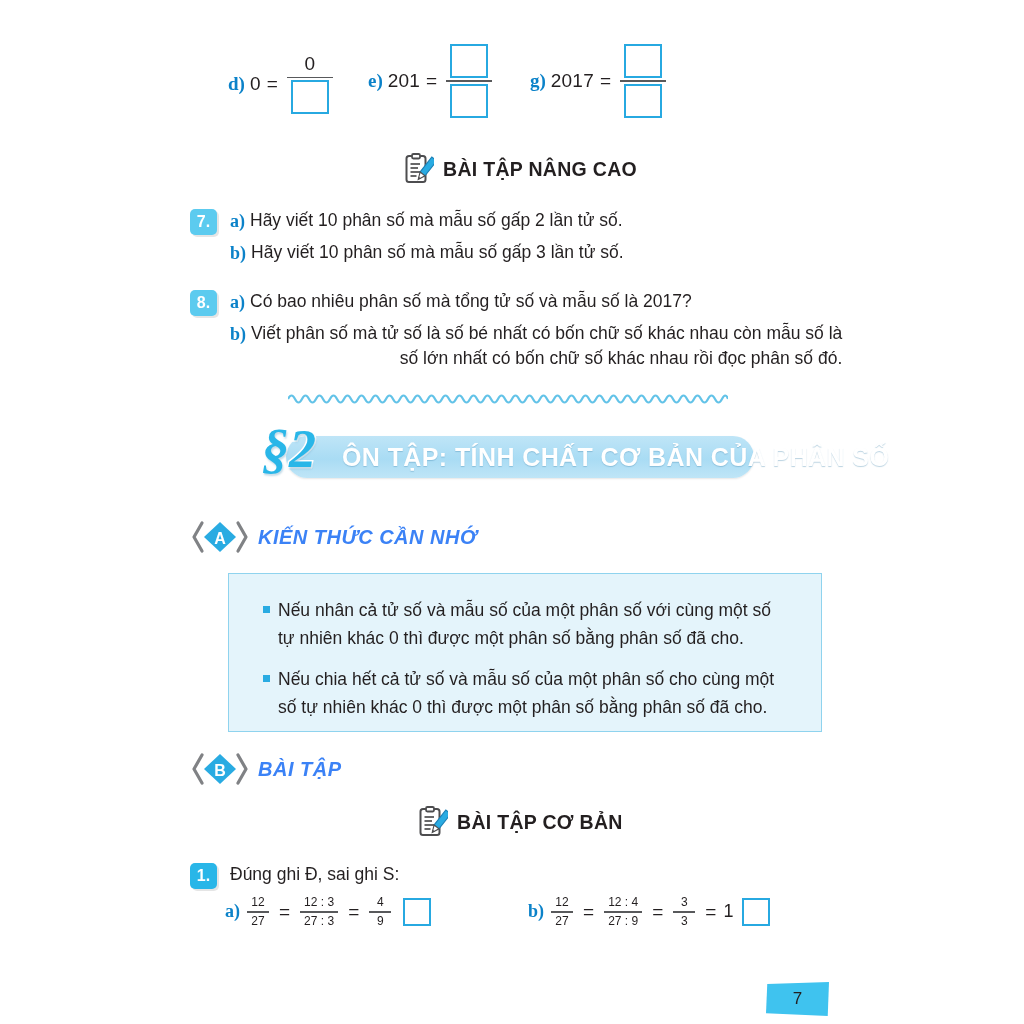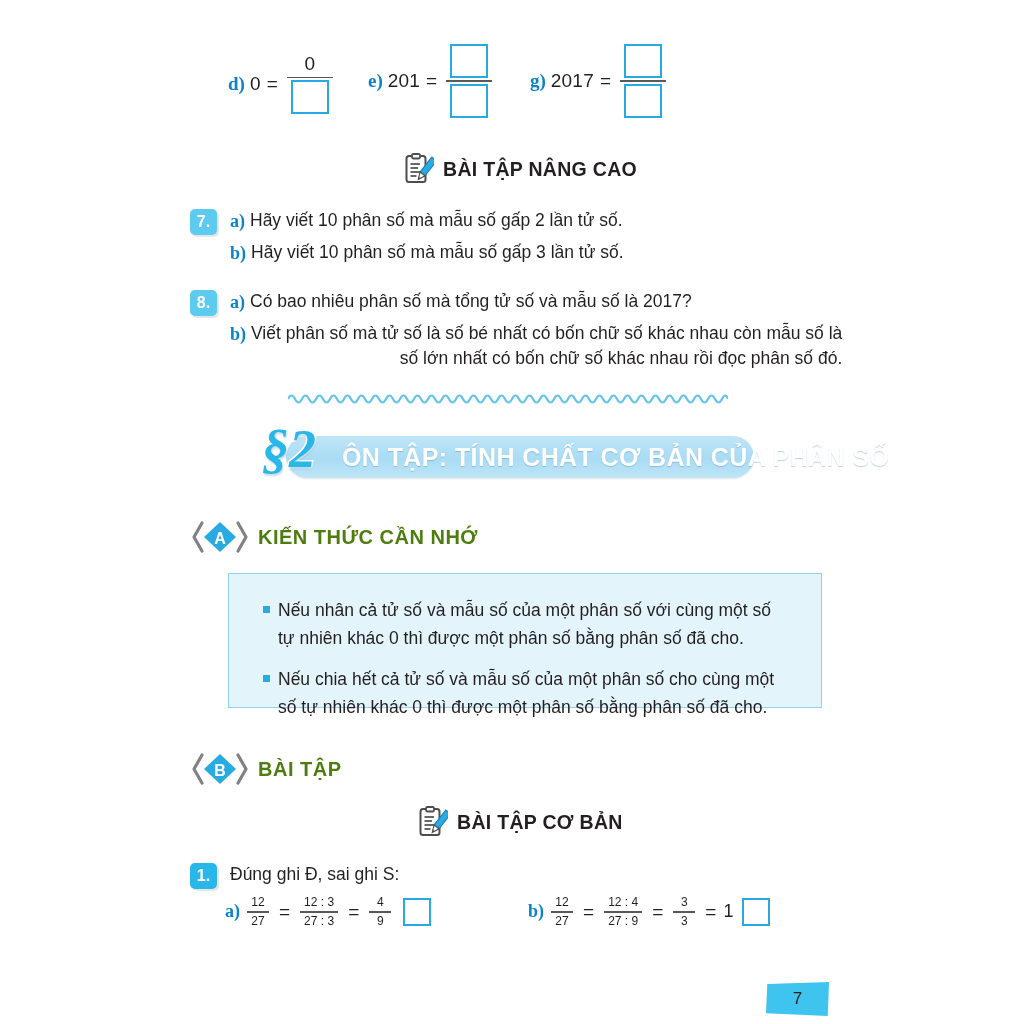--- a/index.html
+++ b/index.html
@@ -196,34 +196,35 @@
 
   
   .part-heading {
     position: absolute;
     display: flex;
     align-items: center;
     gap: 10px;
   }
   .part-badge { position: relative; width: 56px; height: 34px; flex:none; }
   .part-text {
-    color: #4d7c0f;
+    color: #3b82f6;
     font-size: 20px;
     font-weight: bold;
     letter-spacing: .5px;
     white-space: nowrap;
+    font-style: italic;
   }
   #part-a { left: 192px; top: 520px; }
   #part-b { left: 192px; top: 752px; }
 
   
   .kbox {
     position: absolute;
     left: 228px; top: 573px;
-    width: 594px; height: 135px;
+    width: 594px; height: 159px;
     background: #e4f4fb;
     border: 1.6px solid #8fd3ee;
     box-sizing: border-box;
     padding: 22px 34px 0 26px;
   }
   .kitem {
     display: flex;
     align-items: flex-start;
     font-size: 17.5px;
     line-height: 1.62;

